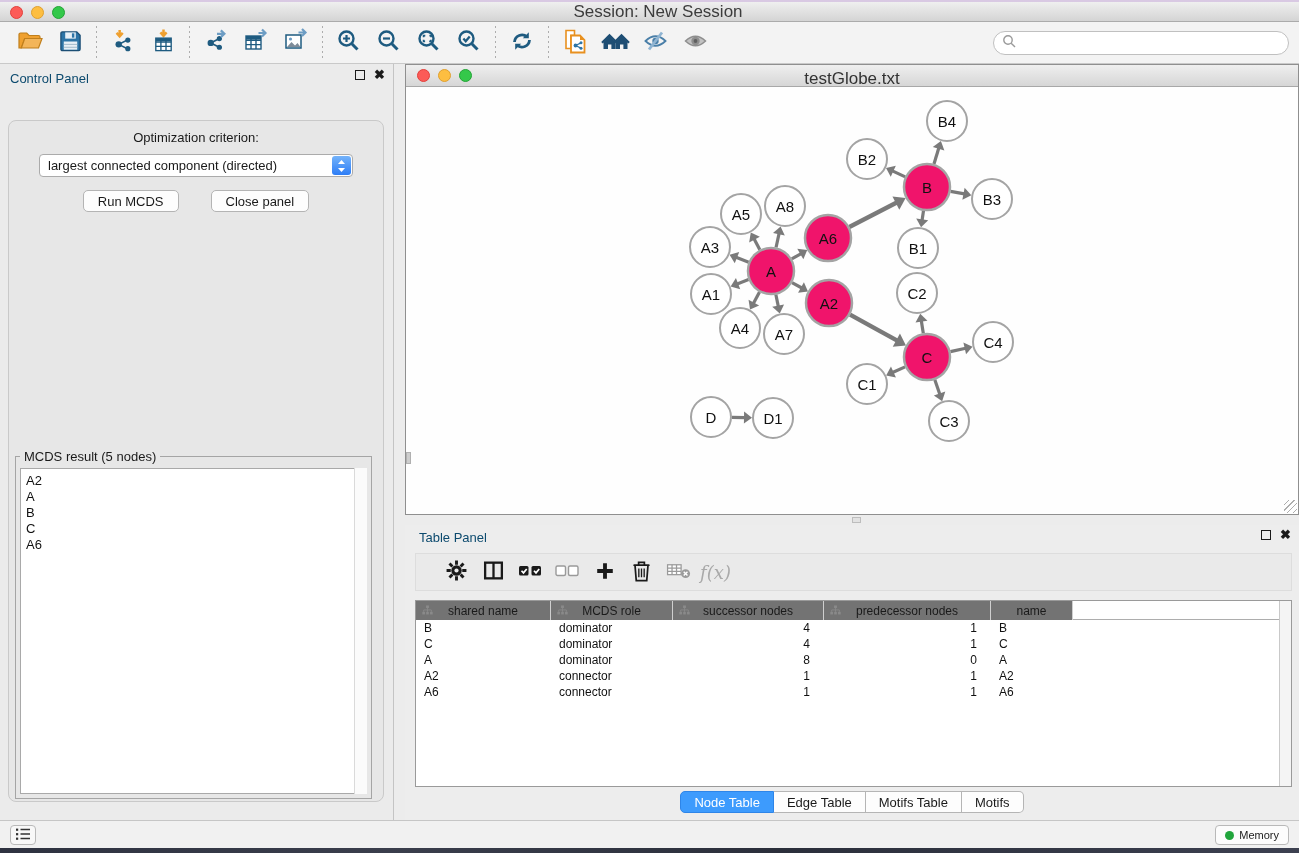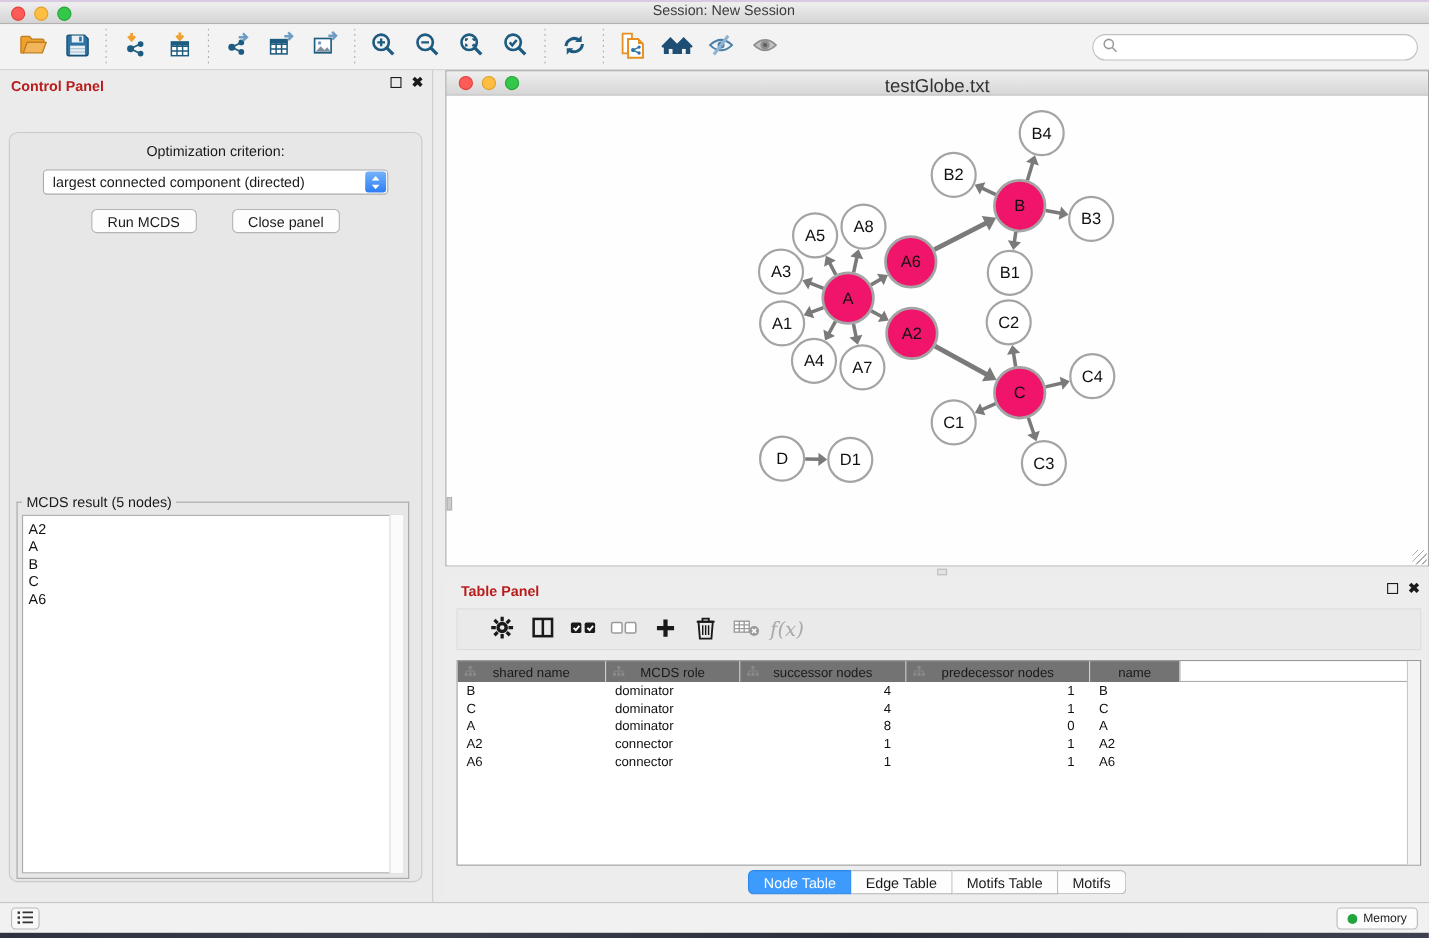--- a/index.html
+++ b/index.html
@@ -9,41 +9,41 @@
   
   .top-strip { position:absolute; left:0; top:0; right:0; height:2px; background:#D9C9E3; }
   .titlebar { position:absolute; left:0; top:2px; right:0; height:20px;
               background:linear-gradient(#EFEFEF,#D4D4D4); border-bottom:1px solid #ABABAB; }
   .lights { position:absolute; left:10px; top:4px; display:flex; gap:8px; }
   .light { width:13px; height:13px; border-radius:50%; }
   .light.red { background:#FC5B57; border:1px solid #E2403C; }
   .light.yellow { background:#FDBE41; border:1px solid #E0A02E; }
   .light.green { background:#34C84A; border:1px solid #23A436; }
   .titlebar-text { position:absolute; left:0; right:0; top:0; text-align:center;
-                   font-size:13px; color:#3C3C3C;padding-left:17px; }
+                   font-size:17px; color:#3C3C3C;padding-left:17px; }
 
   
   .toolbar { position:absolute; left:0; top:22px; right:0; height:42px; background:#F3F3F3;
              border-bottom:1px solid #C9C9C9; display:flex; align-items:center; padding-left:10px; }
   .tb-btn { width:40px; height:38px; background:transparent; border:none; display:flex;
             align-items:center; justify-content:center; cursor:pointer; }
   .tb-sep { width:1px; height:34px; margin:0 6px;
             background-image:linear-gradient(#ADADAD 40%, transparent 40%);
             background-size:1px 5px; }
   .search-wrap { position:absolute; right:10px; top:9px; width:296px; height:24px; background:#fff;
                  border:1px solid #C0C0C0; border-radius:12px; display:flex; align-items:center;
                  padding-left:8px; gap:4px; }
   .search-wrap input { border:none; outline:none; flex:1; height:18px; font-size:12px;
                        background:transparent; font-family:"Liberation Sans",sans-serif; }
 
   
   .control-panel { position:absolute; left:0; top:64px; width:394px; bottom:33px;
                    background:#EBEBEB; border-right:1px solid #C4C4C4; }
   .panel-hdr { position:relative; height:26px; }
-  .panel-hdr-title { position:absolute; left:10px; top:7px; font-size:13px; color:#b91c1c;font-weight:bold; }
+  .panel-hdr-title { position:absolute; left:10px; top:7px; font-size:13px; color:#0c4a6e; }
   .hdr-icons { position:absolute; right:8px; top:6px; display:flex; gap:9px; align-items:center; }
   .float-icon { width:10px; height:10px; border:1.5px solid #1A1A1A; display:inline-block; cursor:pointer; }
   .close-icon { font-size:13px; font-weight:bold; color:#1A1A1A; line-height:10px; cursor:pointer; }
 
   .seg { display:flex; }
   .seg-btn { background:#FDFDFD; border:1px solid #B5B5B5; border-left:none; font-size:13px;
              color:#1A1A1A; height:22px; padding:0 13px; cursor:pointer;
              font-family:"Liberation Sans",sans-serif; }
   .seg-btn:first-child { border-left:1px solid #B5B5B5; border-radius:5px 0 0 5px; }
   .seg-btn:last-child { border-radius:0 5px 5px 0; }

